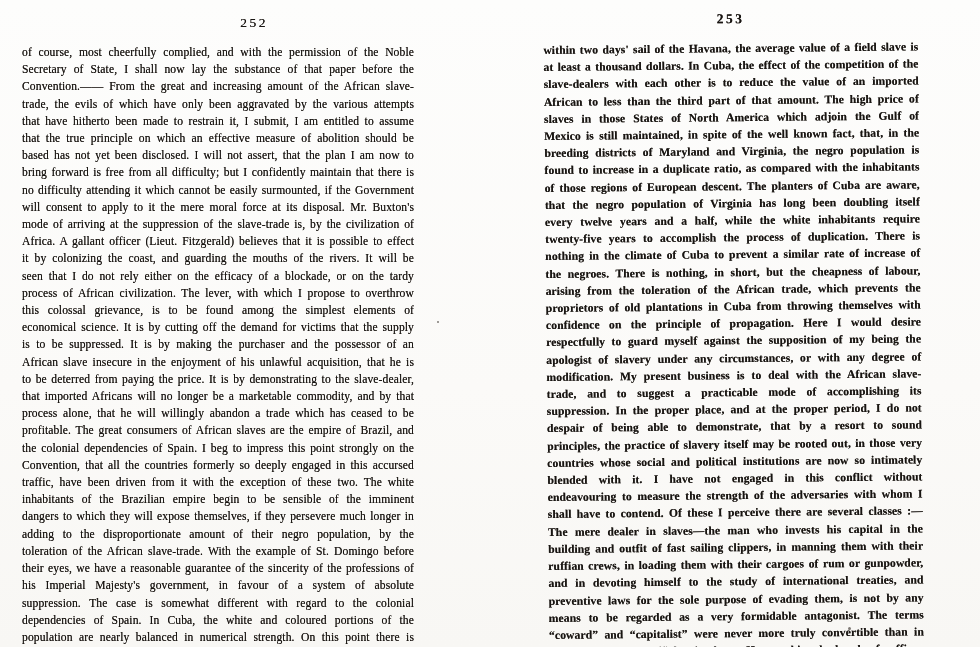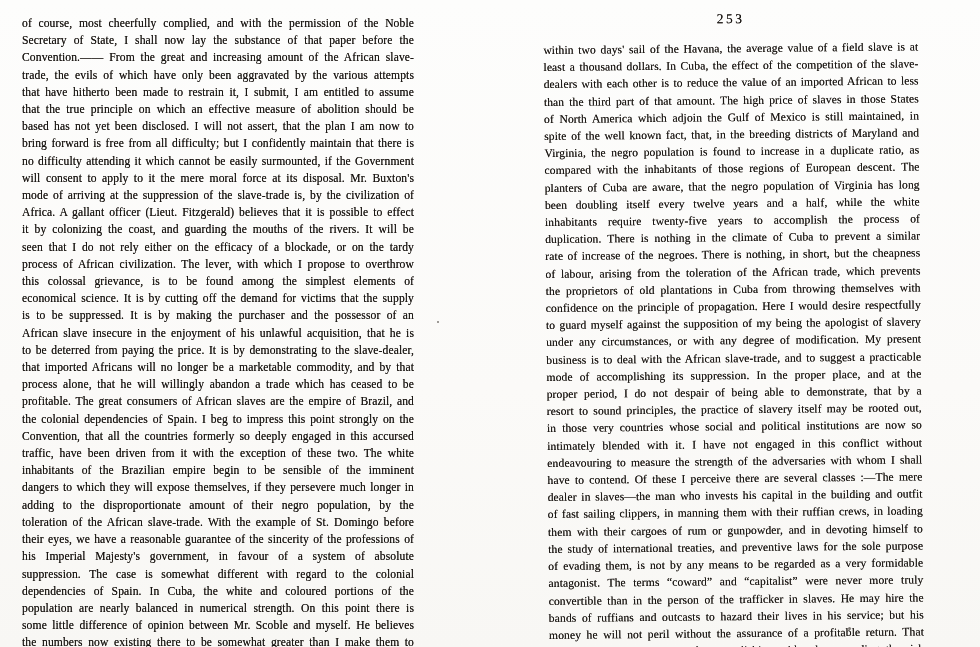--- a/index.html
+++ b/index.html
@@ -10,21 +10,21 @@
   .spread {
     position: relative;
     display: flex;
     width: 980px; height: 647px;
     background: linear-gradient(180deg, #fdfdfc 0%, #fbfaf8 60%, #f8f7f4 100%);
     font-family: "Liberation Serif", "DejaVu Serif", serif;
     color: #181512;
   }
   .page { width: 490px; box-sizing: border-box; overflow: hidden; }
   .page-left  { padding: 15px 76px 0 22px; }
-  .page-right { padding: 13px 62px 0 53px; }
+  .page-right { padding: 13px 62px 0 53px; font-weight: bold; }
   .page-number {
     text-align: center;
     font-size: 13.5px;
     letter-spacing: 2.5px;
     margin-bottom: 13px;
     text-shadow: 0 0 0.5px rgba(25,18,12,0.8);
   }
   .page-left .page-number { transform: translateX(36px); }
   .page-text {
     font-size: 11.6px;
@@ -49,20 +49,21 @@
   }
   .speck-1 { left: 437px; top: 321px; width: 2px; height: 2px; }
   .speck-2 { left: 848px; top: 627px; }
 </style>
 </head>
 <body>
 
 <div class="spread">
 
   <div class="page page-left">
+    <div class="page-number">252</div>
     <div class="page-text">of course, most cheerfully complied, and with the permission of the Noble Secretary of State, I shall now lay the substance of that paper before the Convention.—— From the great and increasing amount of the African slave-trade, the evils of which have only been aggravated by the various attempts that have hitherto been made to restrain it, I submit, I am entitled to assume that the true principle on which an effective measure of abolition should be based has not yet been disclosed. I will not assert, that the plan I am now to bring forward is free from all difficulty; but I confidently maintain that there is no difficulty attending it which cannot be easily surmounted, if the Government will consent to apply to it the mere moral force at its disposal. Mr. Buxton's mode of arriving at the suppression of the slave-trade is, by the civilization of Africa. A gallant officer (Lieut. Fitzgerald) believes that it is possible to effect it by colonizing the coast, and guarding the mouths of the rivers. It will be seen that I do not rely either on the efficacy of a blockade, or on the tardy process of African civilization. The lever, with which I propose to overthrow this colossal grievance, is to be found among the simplest elements of economical science. It is by cutting off the demand for victims that the supply is to be suppressed. It is by making the purchaser and the possessor of an African slave insecure in the enjoyment of his unlawful acquisition, that he is to be deterred from paying the price. It is by demonstrating to the slave-dealer, that imported Africans will no longer be a marketable commodity, and by that process alone, that he will willingly abandon a trade which has ceased to be profitable. The great consumers of African slaves are the empire of Brazil, and the colonial dependencies of Spain. I beg to impress this point strongly on the Convention, that all the countries formerly so deeply engaged in this accursed traffic, have been driven from it with the exception of these two. The white inhabitants of the Brazilian empire begin to be sensible of the imminent dangers to which they will expose themselves, if they persevere much longer in adding to the disproportionate amount of their negro population, by the toleration of the African slave-trade. With the example of St. Domingo before their eyes, we have a reasonable guarantee of the sincerity of the professions of his Imperial Majesty's government, in favour of a system of absolute suppression. The case is somewhat different with regard to the colonial dependencies of Spain. In Cuba, the white and coloured portions of the population are nearly balanced in numerical strength. On this point there is some little difference of opinion between Mr. Scoble and myself. He believes the numbers now existing there to be somewhat greater than I make them to be. As the difference, however, has little or no bearing on the principle I desire to support, I shall not detain you by contesting it. In Porto Rico, the negroes are far outnumbered by the inhabitants of European descent. In both islands, but especially in Cuba, the natural desire for independence has of late years been stimulated into passion, by the intolerable burden of the fiscal exactions which have been levied for the purpose of defraying the charges of a war in another hemisphere, in which they feel no interest. It is in consequence of this state of things, that the sincerity of the professions of the government of her Catholic Majesty, on the subject of the suppression of the slave-trade is liable to reasonable suspicion. The planters of Cuba and Porto Rico, wherever their estates are fully and properly peopled with a just proportion between the sexes, in place of desiring the continuance of the slave-trade, have a direct and obvious interest in its suppression. On the neighbouring continent of North America,</div>
   </div>
 
   <div class="page page-right">
     <div class="skewed">
       <div class="page-number">253</div>
       <div class="page-text">within two days' sail of the Havana, the average value of a field slave is at least a thousand dollars. In Cuba, the effect of the competition of the slave-dealers with each other is to reduce the value of an imported African to less than the third part of that amount. The high price of slaves in those States of North America which adjoin the Gulf of Mexico is still maintained, in spite of the well known fact, that, in the breeding districts of Maryland and Virginia, the negro population is found to increase in a duplicate ratio, as compared with the inhabitants of those regions of European descent. The planters of Cuba are aware, that the negro population of Virginia has long been doubling itself every twelve years and a half, while the white inhabitants require twenty-five years to accomplish the process of duplication. There is nothing in the climate of Cuba to prevent a similar rate of increase of the negroes. There is nothing, in short, but the cheapness of labour, arising from the toleration of the African trade, which prevents the proprietors of old plantations in Cuba from throwing themselves with confidence on the principle of propagation. Here I would desire respectfully to guard myself against the supposition of my being the apologist of slavery under any circumstances, or with any degree of modification. My present business is to deal with the African slave-trade, and to suggest a practicable mode of accomplishing its suppression. In the proper place, and at the proper period, I do not despair of being able to demonstrate, that by a resort to sound principles, the practice of slavery itself may be rooted out, in those very countries whose social and political institutions are now so intimately blended with it. I have not engaged in this conflict without endeavouring to measure the strength of the adversaries with whom I shall have to contend. Of these I perceive there are several classes :—The mere dealer in slaves—the man who invests his capital in the building and outfit of fast sailing clippers, in manning them with their ruffian crews, in loading them with their cargoes of rum or gunpowder, and in devoting himself to the study of international treaties, and preventive laws for the sole purpose of evading them, is not by any means to be regarded as a very formidable antagonist. The terms “coward” and “capitalist” were never more truly convertible than in the person of the trafficker in slaves. He may hire the bands of ruffians and outcasts to hazard their lives in his service; but his money he will not peril without the assurance of a profitable return. That object he finds the means of accomplishing, either by spreading the risk over a sufficient number of separate adventures, or by abandoning a portion of the gain he contemplates in the shape of premiums of insurance, to Joint Stock Companies or private Underwriters. Another class of opponents will be found among the ministerial and judicial servants of the Spanish Government. Their superiors in the mother country have ingeniously made it the interest of a great number of these public functionaries to evade the execution of the laws, and to convert that evasion into a fruitful source of profit, the better to secure the retention of the island in her Catholic Majesty's dependence. Inasmuch, however, as the existence of the Court of mixed commission at the Havana, with all its acknowledged imperfections, has had the effect, during the twenty years elapsed since its creation, of disappointing the cupidity of those venal functionaries to a very considerable extent, I see no reason to doubt that, with the improved machinery I propose to introduce, this iniquitous source of profit will be completely dried up and extinguished. Before entering on the specification of the nature of this machinery, it may not be inconvenient to indicate the first</div>
     </div>
   </div>
 

